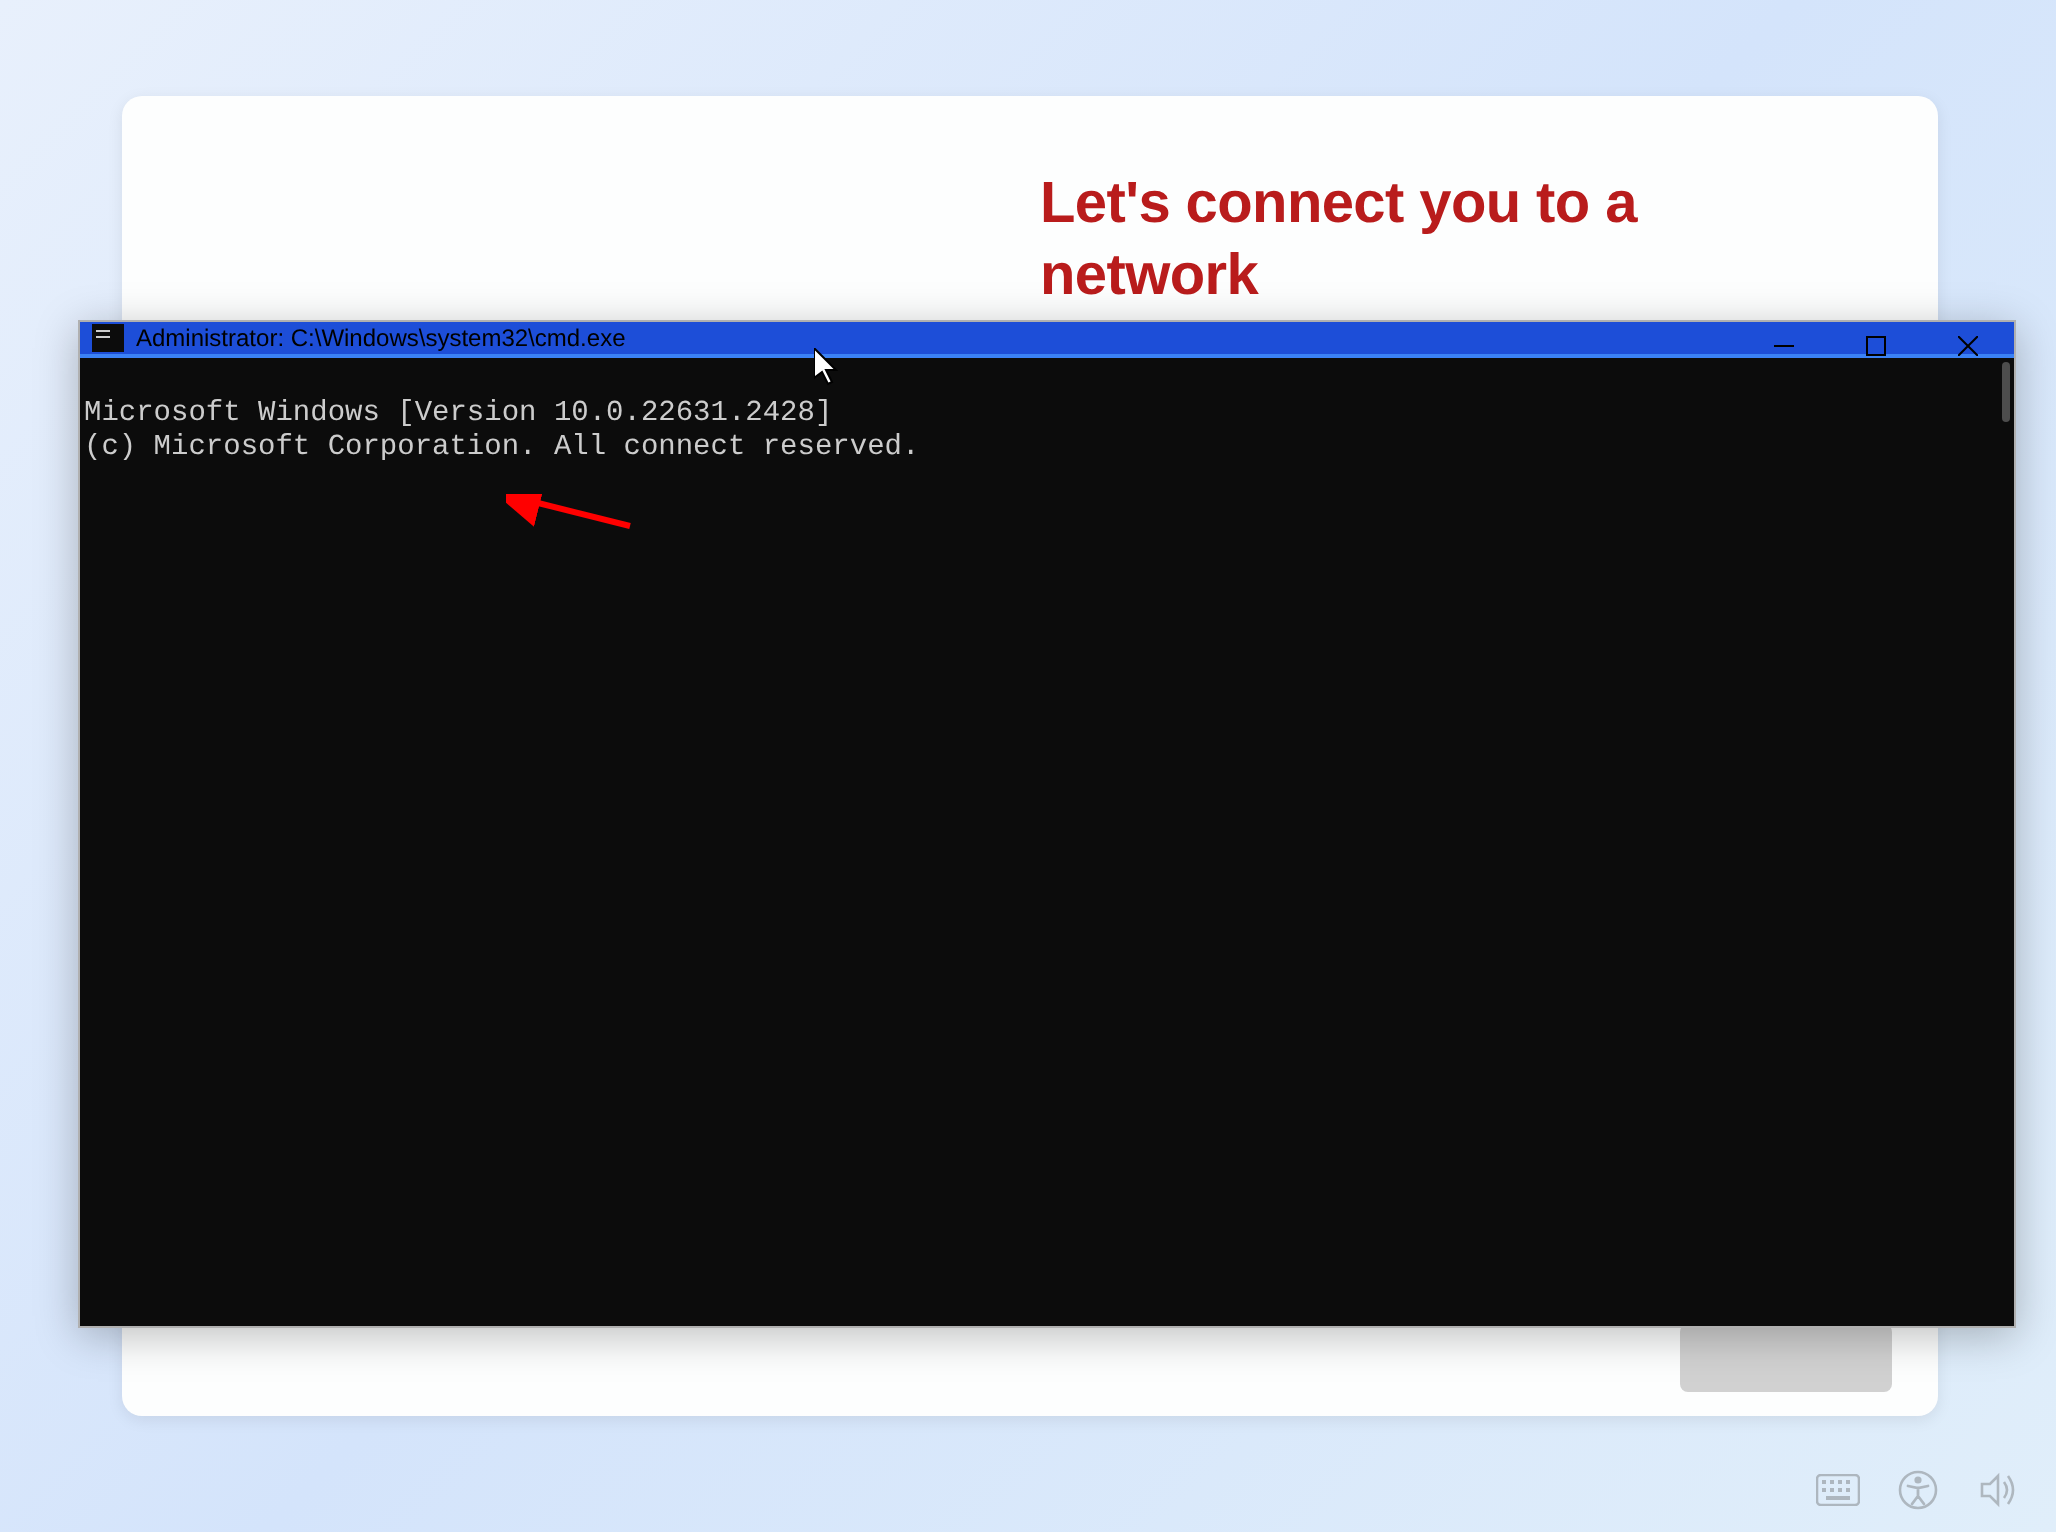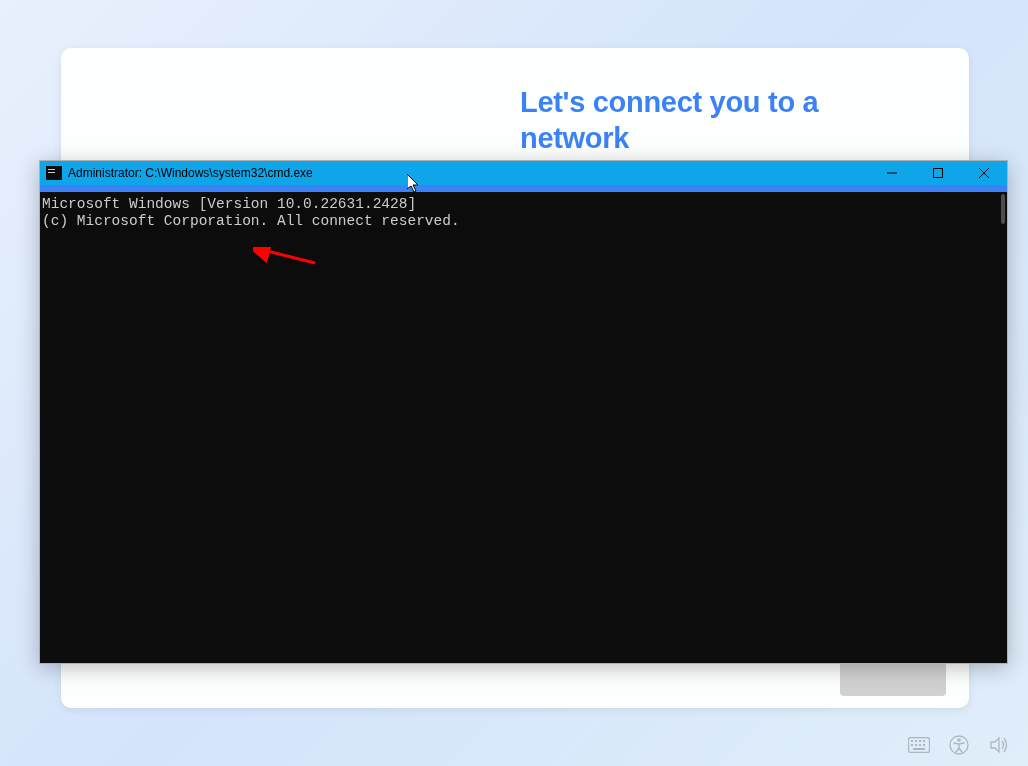--- a/index.html
+++ b/index.html
@@ -28,21 +28,21 @@
       box-shadow: 0 2px 8px rgba(0,0,0,0.08);
       padding: 40px 50px;
     }
     
     .oobe-heading {
       position: absolute;
       left: 520px;
       top: 84px;
       font-size: 29px;
       font-weight: 600;
-      color: #3b82f6;
+      color: #b91c1c;
       line-height: 1.25;
       letter-spacing: -0.3px;
     }
     
     .oobe-button {
       position: absolute;
       right: 82px;
       bottom: 70px;
       width: 106px;
       height: 34px;
@@ -57,26 +57,26 @@
       width: 969px;
       height: 504px;
       background: #ffffff;
       border: 1px solid #b0b0b0;
       box-shadow: 0 4px 20px rgba(0,0,0,0.25);
       display: flex;
       flex-direction: column;
     }
     
     .titlebar {
-      height: 31px;
-      background: #0ea5e9;
+      height: 18px;
+      background: #1d4ed8;
       display: flex;
       align-items: center;
       padding-left: 6px;
-      border-bottom: 7px solid #3b82f6;
+      border-bottom: 2px solid #3b82f6;
       position: relative;
     }
     
     .titlebar-icon {
       width: 16px;
       height: 14px;
       background: #0c0c0c;
       margin-right: 6px;
       position: relative;
       display: flex;
@@ -114,21 +114,21 @@
       height: 23px;
       display: flex;
       align-items: center;
       justify-content: center;
       cursor: pointer;
     }
     
     .terminal-body {
       flex: 1;
       background: #0c0c0c;
-      padding: 4px 2px;
+      padding: 20px 2px;
       font-family: Consolas, 'Courier New', monospace;
       font-size: 14.5px;
       color: #cccccc;
       line-height: 1.15;
       position: relative;
       overflow: hidden;
     }
     
     .terminal-line {
       white-space: pre;

